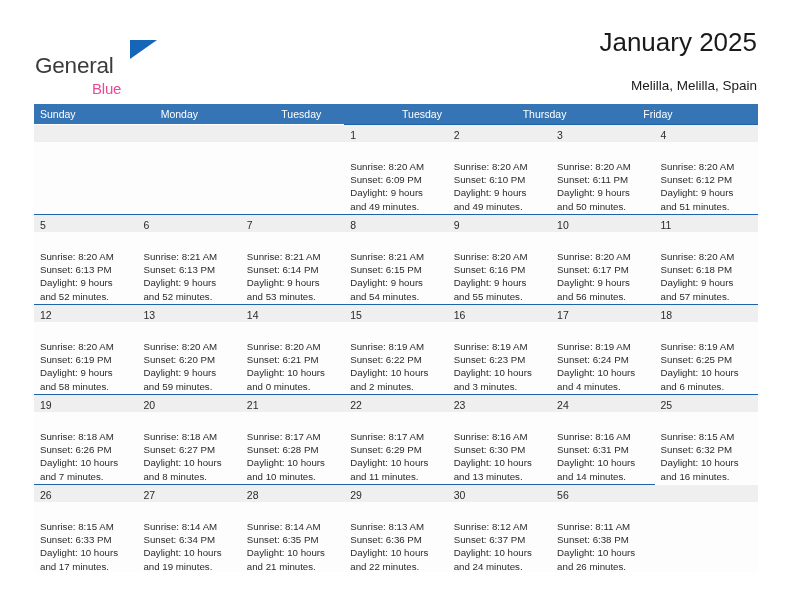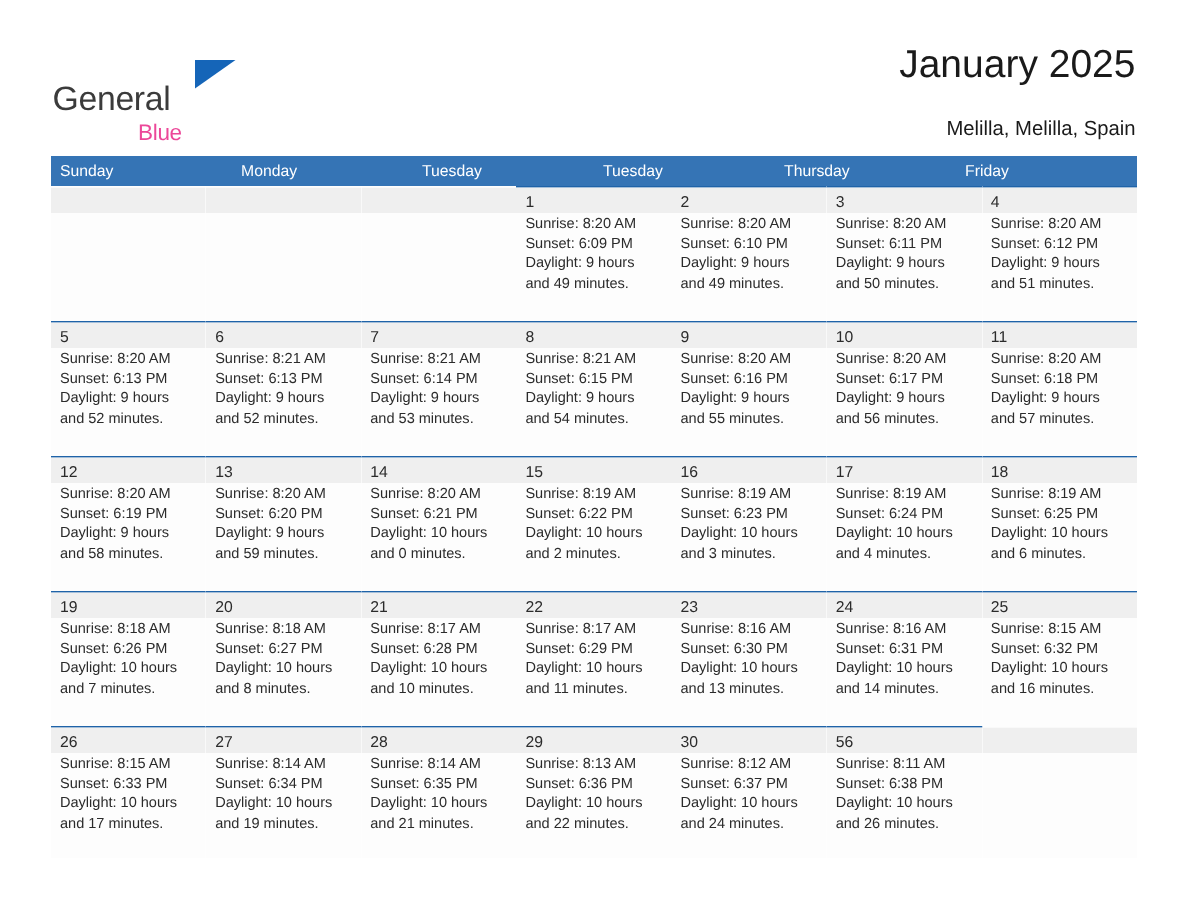--- a/index.html
+++ b/index.html
@@ -133,21 +133,21 @@
     padding-left: 6px;
     box-sizing: border-box;
   }
   .daynum {
     font-size: 10.5px;
     color: #2b2b2b;
     line-height: 17px;
   }
   .cell.empty .daynum-band { background: #efefef; }
   .lines {
-    padding: 1px 5px 0 6px;
+    padding: 18px 5px 0 6px;
   }
   .line {
     font-size: 9.7px;
     line-height: 13.2px;
     color: #2b2b2b;
     white-space: nowrap;
   }
 </style>
 </head>
 <body>

